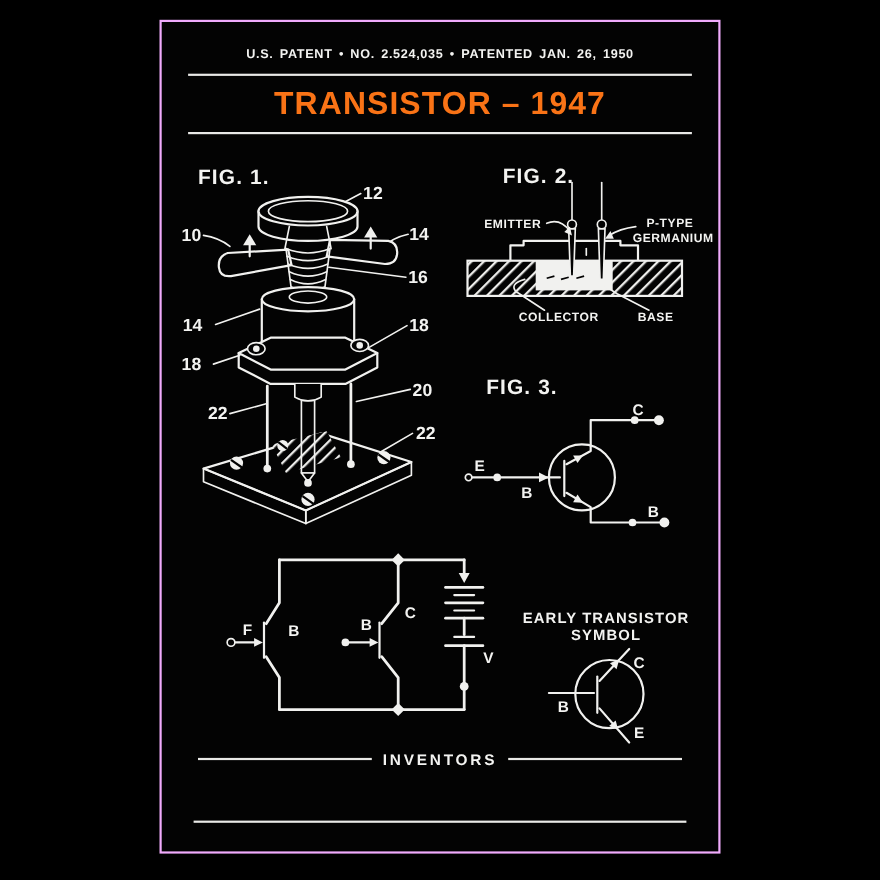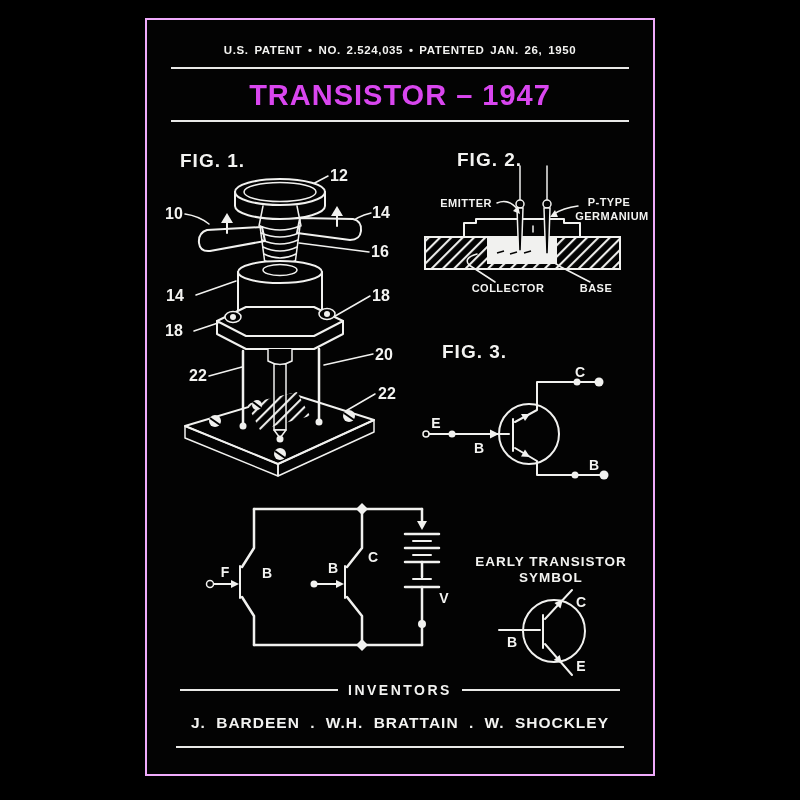--- a/index.html
+++ b/index.html
@@ -12,21 +12,21 @@
     background:#030303; border:2px solid #f0abfc;
   }
   .header-line {
     position:absolute; top:24px; left:0; right:0; text-align:center;
     color:#f3f3f1; font-weight:bold; font-size:11.5px; letter-spacing:0.6px; word-spacing:2px;
   }
   .rule { position:absolute; left:24px; width:458px; height:2px; background:#e9e9e7; }
   .rule-top { top:47px; }
   .title {
     position:absolute; top:59px; left:0; right:0; text-align:center;
-    color:#d946ef; font-weight:bold; font-size:29px; letter-spacing:1px;
+    color:#f97316; font-weight:bold; font-size:29px; letter-spacing:1px;
   }
   .rule-title { top:100px; }
   .art { position:absolute; left:0; top:0; width:506px; height:754px; }
 
   .inv-row {
     position:absolute; top:662px; left:0; right:0; display:flex;
     align-items:center; justify-content:center; gap:10px; color:#f3f3f1;
   }
   .inv-line { height:2px; background:#e9e9e7; width:158px; }
   .inv-heading { font-weight:bold; font-size:14px; letter-spacing:2.5px; }
@@ -286,17 +286,16 @@
         <text class="term" x="434" y="587" text-anchor="middle">C</text>
         <text class="term" x="434" y="651" text-anchor="middle">E</text>
       </g>
     </svg>
 
     <div class="inv-row">
       <span class="inv-line"></span>
       <span class="inv-heading">INVENTORS</span>
       <span class="inv-line"></span>
     </div>
-    <div class="inv-names">J. BARDEEN . W.H. BRATTAIN . W. SHOCKLEY</div>
     <div class="rule rule-bottom"></div>
 
   </div>
 </div>
 
 </body></html>

